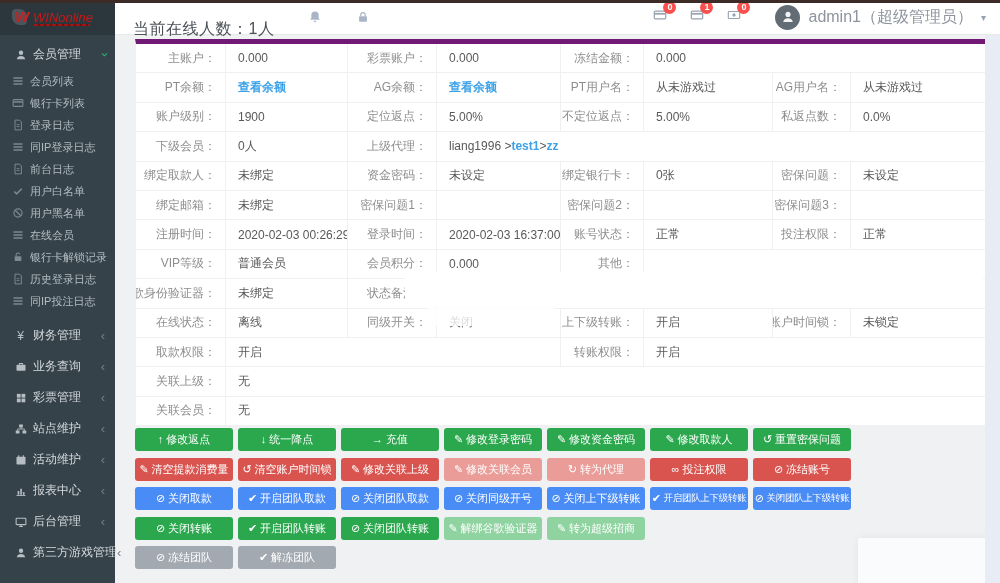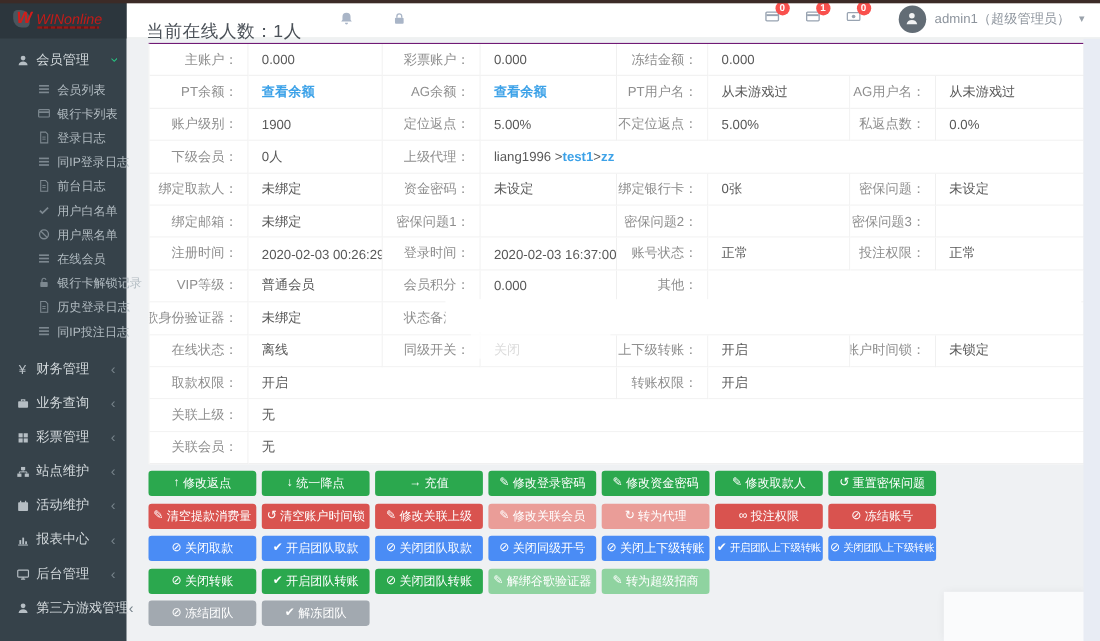--- a/index.html
+++ b/index.html
@@ -14,21 +14,21 @@
   .logo-mark { position:relative; width:17px; height:17px; margin-right:4px; }
   .logo-mark .blob { position:absolute; left:0; top:0; width:15px; height:16px; background:#4a555d; border-radius:4px 8px 4px 8px; }
   .logo-mark .w { position:absolute; left:3px; top:-1px; color:#d31d1a; font-weight:bold; font-style:italic; font-size:15px; }
   .logo-text { color:#c41b18; font-style:italic; font-weight:normal; font-size:13px; letter-spacing:0; }
   .logo-tag { position:absolute; left:34px; top:24px; width:56px; height:2px;
     background:repeating-linear-gradient(90deg,#9c1613 0 4px,#6e100e 4px 6px); }
 
   .side-menu { padding-top:4px; }
   .side-parent { height:31px; display:flex; align-items:center; padding:0 10px 0 14px;
     color:#d3d9dc; font-size:12px; cursor:pointer; }
-  .side-child { height:22px; display:flex; align-items:center; padding-left:33px;
+  .side-child { height:22px; display:flex; align-items:center; padding-left:11px;
     color:#b2bcc2; font-size:11px; cursor:pointer; }
   .side-parent .ic { color:#b6bec4; }
   .side-child .ic { color:#7d8890; }
   .ic { display:inline-flex; width:13px; height:13px; margin-right:6px; align-items:center; justify-content:center; flex:0 0 13px; }
   .ic svg { width:12px; height:12px; display:block; }
   .ic .tg { font-size:12px; line-height:12px; }
   .side-label { flex:1; white-space:nowrap; }
   .chev { font-size:13px; color:#76828a; line-height:1; }
   .chev.open { color:#27c281; transform:rotate(-90deg); }
   .sep-top { margin-top:8px; }
@@ -42,30 +42,30 @@
   .spacer { flex:1; }
   .badge-wrap { position:relative; margin-right:21px; cursor:pointer; color:#98a3b1; display:inline-flex; }
   .badge-wrap svg { width:16px; height:14px; }
   .badge { position:absolute; top:-7px; right:-8px; min-width:13px; height:13px; padding:0 3px;
     background:#f9504d; color:#fff; font-size:9px; line-height:13px; text-align:center;
     border-radius:8px; font-weight:bold; }
   .userbox { display:flex; align-items:center; margin-right:14px; margin-left:12px; cursor:pointer; }
   .avatar { width:25px; height:25px; border-radius:50%; background:#626c75; display:flex;
     align-items:center; justify-content:center; margin-right:8px; }
   .avatar svg { width:14px; height:14px; color:#f2f3f4; }
-  .username { font-size:12px; color:#8d949d; margin-right:8px; white-space:nowrap; }
+  .username { font-size:16px; color:#8d949d; margin-right:8px; white-space:nowrap; }
   .caret { font-size:10px; color:#9aa2ab; }
 
   
   .content { position:absolute; left:115px; top:35px; width:885px; height:548px; background:#eff1f3; }
   .right-strip { position:absolute; right:0; top:0; width:15px; height:548px; background:#e8ecf4; cursor:pointer; }
 
   .vtable { position:absolute; left:20px; top:4px; width:850px;
     display:grid; grid-template-columns:90px 122px 89px 124px 83px 129px 78px 135px;
-    grid-auto-rows:29.4px; background:#fff; border-top:1px solid #701a75; border-left:1px solid #f0f0f0; }
+    grid-auto-rows:29.4px; background:#fff; border-top:5px solid #701a75; border-left:1px solid #f0f0f0; }
   .cell { border-right:1px solid #f0f0f0; border-bottom:1px solid #f0f0f0; display:flex;
     align-items:center; font-size:12px; overflow:hidden; white-space:nowrap; background:#fff; }
   .cell.lab { justify-content:flex-end; padding-right:9px; color:#8e8e8e; }
   .cell.val { padding-left:12px; color:#595959; }
   .cell .lnk { color:#3da2e8; cursor:pointer;font-weight:bold; }
   .s3 { grid-column:span 3; } .s5 { grid-column:span 5; } .s7 { grid-column:span 7; }
 
   .overlay { position:absolute; background:#fff; z-index:5; }
   .o1 { left:290px; top:237px; width:578px; height:30px; }
   .o2 { left:313px; top:267px; width:127px; height:24px; background:rgba(255,255,255,0.78); }

